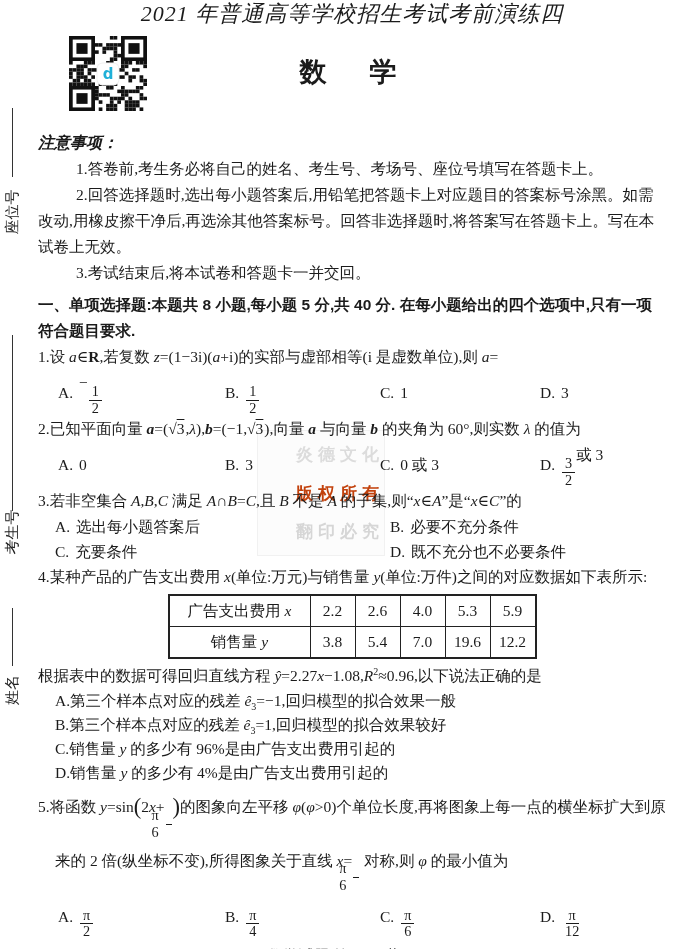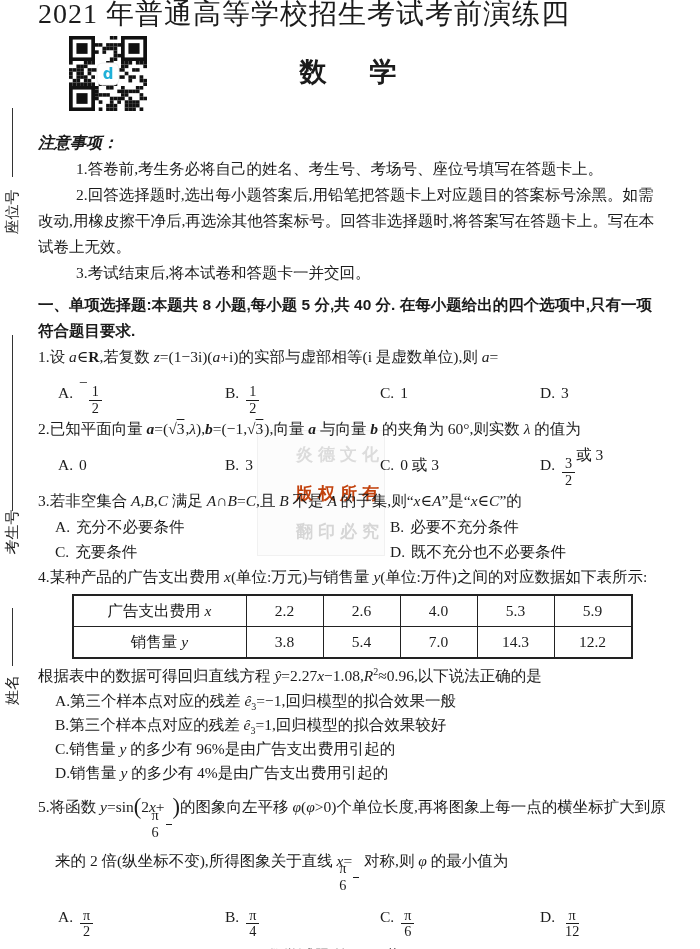--- a/index.html
+++ b/index.html
@@ -1,21 +1,21 @@
 <!DOCTYPE html>
 <html><head>
 <meta charset="utf-8">
 <style>
   html,body{margin:0;padding:0;background:#e8e8e8;}
   .page{position:relative;width:700px;height:949px;margin:0 auto;background:#ffffff;
         color:#1b1b1b;font-family:"Liberation Serif","DejaVu Serif",serif;overflow:hidden;}
   .content{position:relative;z-index:1;padding:2px 34px 0 38px;font-size:15.5px;line-height:26px;}
 
   
-  .title{font-size:28px;line-height:24px;letter-spacing:1px;white-space:nowrap;}
+  .title{text-align:center;font-size:22px;line-height:24px;letter-spacing:1px;white-space:nowrap;font-style:italic;}
   .subject{text-align:center;font-size:27px;font-weight:bold;line-height:36px;margin-top:28px;letter-spacing:8px;}
   .qr{position:absolute;left:69px;top:36px;width:78px;height:75px;z-index:2;}
   .qr svg{display:block;}
   .qr-logo{position:absolute;left:50%;top:50%;transform:translate(-50%,-50%);width:21px;height:21px;
            background:#ffffff;border-radius:5px;box-shadow:0 0 0 1px #f0f0f0;
            display:flex;align-items:center;justify-content:center;}
   .qr-d{color:#1fb0d8;font-family:"DejaVu Sans","Liberation Sans",sans-serif;font-weight:bold;font-size:15px;line-height:1;}
 
   
   .notice-h{font-family:"Liberation Sans","DejaVu Sans",sans-serif;font-weight:bold;font-size:16px;margin-top:40px;line-height:26px;font-style:italic;}
@@ -42,21 +42,21 @@
   .frac{display:inline-flex;flex-direction:column;align-items:center;vertical-align:-0.55em;
         line-height:1.1;font-size:0.92em;margin:0 1px;}
   .frac .num{border-bottom:1px solid #1b1b1b;padding:0 3px;}
   .frac .den{padding:0 3px;}
   .sqrt{white-space:nowrap;}
   .sqrt .rad{text-decoration:overline;padding-right:1px;}
   .bigp{font-size:1.45em;font-weight:normal;vertical-align:-0.1em;}
 
   
   .qtable{margin:4px auto 0;border-collapse:collapse;border:2px solid #222;}
-  .qtable td{border:1px solid #222;text-align:center;padding:2px 20px;height:23px;font-size:15.5px;}
+  .qtable td{border:1px solid #222;text-align:center;padding:2px 4px;height:23px;font-size:15.5px;}
   .qtable td.hcell{width:132px;}
   .qtable td.vcell{width:36px;}
 
   
   .footer{text-align:center;margin-top:6px;line-height:20px;font-size:15.5px;}
 
   
   .spine-line{position:absolute;left:12px;width:1px;background:#333;z-index:2;}
   .spine-label{position:absolute;font-size:15px;color:#222;transform:rotate(-90deg);
                white-space:nowrap;text-align:center;z-index:2;line-height:16px;}
@@ -295,21 +295,21 @@
               <span class="num">3</span>
               <span class="den">2</span>
             </span>或 3</span>
         </span>
     </div>
 
     <p class="stem">3.若非空集合 <i>A</i>,<i>B</i>,<i>C</i> 满足 <i>A</i>∩<i>B</i>=<i>C</i>,且 <i>B</i> 不是 <i>A</i> 的子集,则“<i>x</i>∈<i>A</i>”是“<i>x</i>∈<i>C</i>”的</p>
     <div class="opt-grid">
       <span class="opt">
           <span class="lab">A.</span>
-          <span>充分不必要条件</span>
+          <span>选出每小题答案后</span>
         </span>
       <span class="opt">
           <span class="lab">B.</span>
           <span>必要不充分条件</span>
         </span>
       <span class="opt">
           <span class="lab">C.</span>
           <span>充要条件</span>
         </span>
       <span class="opt">
@@ -327,21 +327,21 @@
           <td class="vcell">2.6</td>
           <td class="vcell">4.0</td>
           <td class="vcell">5.3</td>
           <td class="vcell">5.9</td>
         </tr>
         <tr>
           <td class="hcell">销售量 <i>y</i></td>
           <td class="vcell">3.8</td>
           <td class="vcell">5.4</td>
           <td class="vcell">7.0</td>
-          <td class="vcell">14.3</td>
+          <td class="vcell">19.6</td>
           <td class="vcell">12.2</td>
         </tr>
       </tbody>
     </table>
     <p class="stem" style="margin-top:4px;">根据表中的数据可得回归直线方程 <i>ŷ</i>=2.27<i>x</i>−1.08,<i>R</i><sup>2</sup>≈0.96,以下说法正确的是</p>
     <div class="opt-list">
       <p><span class="lab">A.</span><span>第三个样本点对应的残差 <i>ê</i><sub>3</sub>=−1,回归模型的拟合效果一般</span></p>
       <p><span class="lab">B.</span><span>第三个样本点对应的残差 <i>ê</i><sub>3</sub>=1,回归模型的拟合效果较好</span></p>
       <p><span class="lab">C.</span><span>销售量 <i>y</i> 的多少有 96%是由广告支出费用引起的</span></p>
       <p><span class="lab">D.</span><span>销售量 <i>y</i> 的多少有 4%是由广告支出费用引起的</span></p>

